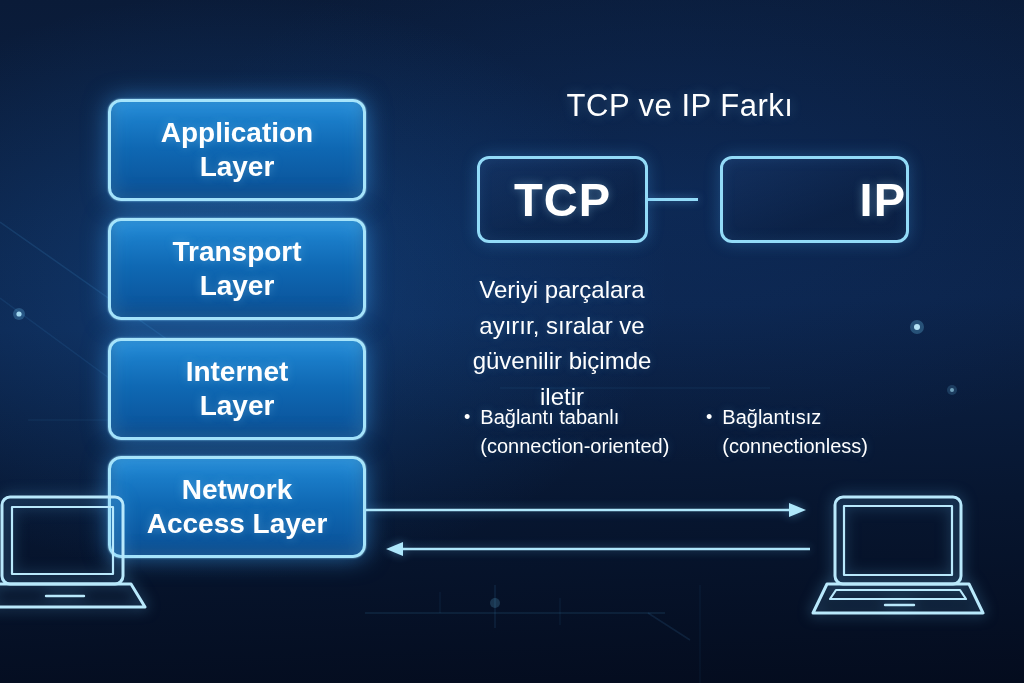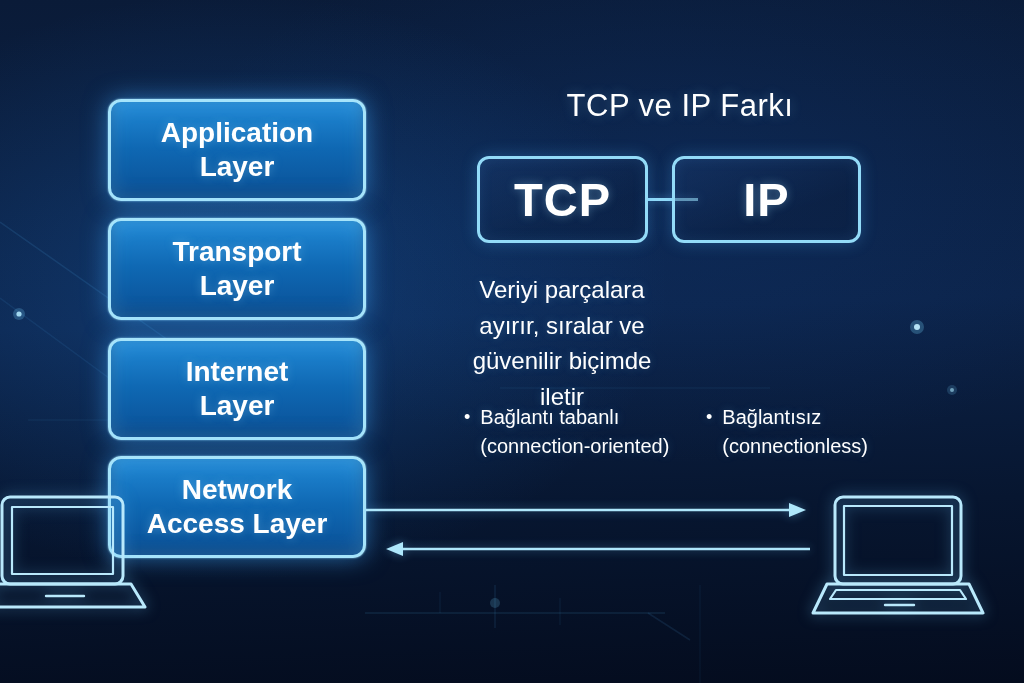--- a/index.html
+++ b/index.html
@@ -53,21 +53,21 @@
     border:3px solid #93dbf8;border-radius:12px;
     background:linear-gradient(160deg, rgba(26,58,110,.45), rgba(9,24,52,.35) 65%);
     box-shadow:0 0 16px rgba(80,180,255,.28), inset 0 0 14px rgba(90,180,255,.12);
     display:flex;align-items:center;justify-content:center;
   }
   .proto-box span{
     color:#fff;font-weight:700;font-size:47px;letter-spacing:1px;
     text-shadow:0 0 10px rgba(160,225,255,.35);
   }
   .tcp{left:477px;width:171px;}
-  .ip{left:672px;width:189px;}
+  .ip{left:720px;width:189px;justify-content:flex-end;}
   .connector{
     position:absolute;left:646px;top:198px;width:52px;height:3px;z-index:1;
     background:#93dbf8;box-shadow:0 0 8px rgba(120,200,255,.5);
   }
 
   
   .desc{
     position:absolute;top:272px;z-index:2;
     color:#fff;font-size:24px;font-weight:500;line-height:1.48;
     text-align:center;white-space:pre-line;

